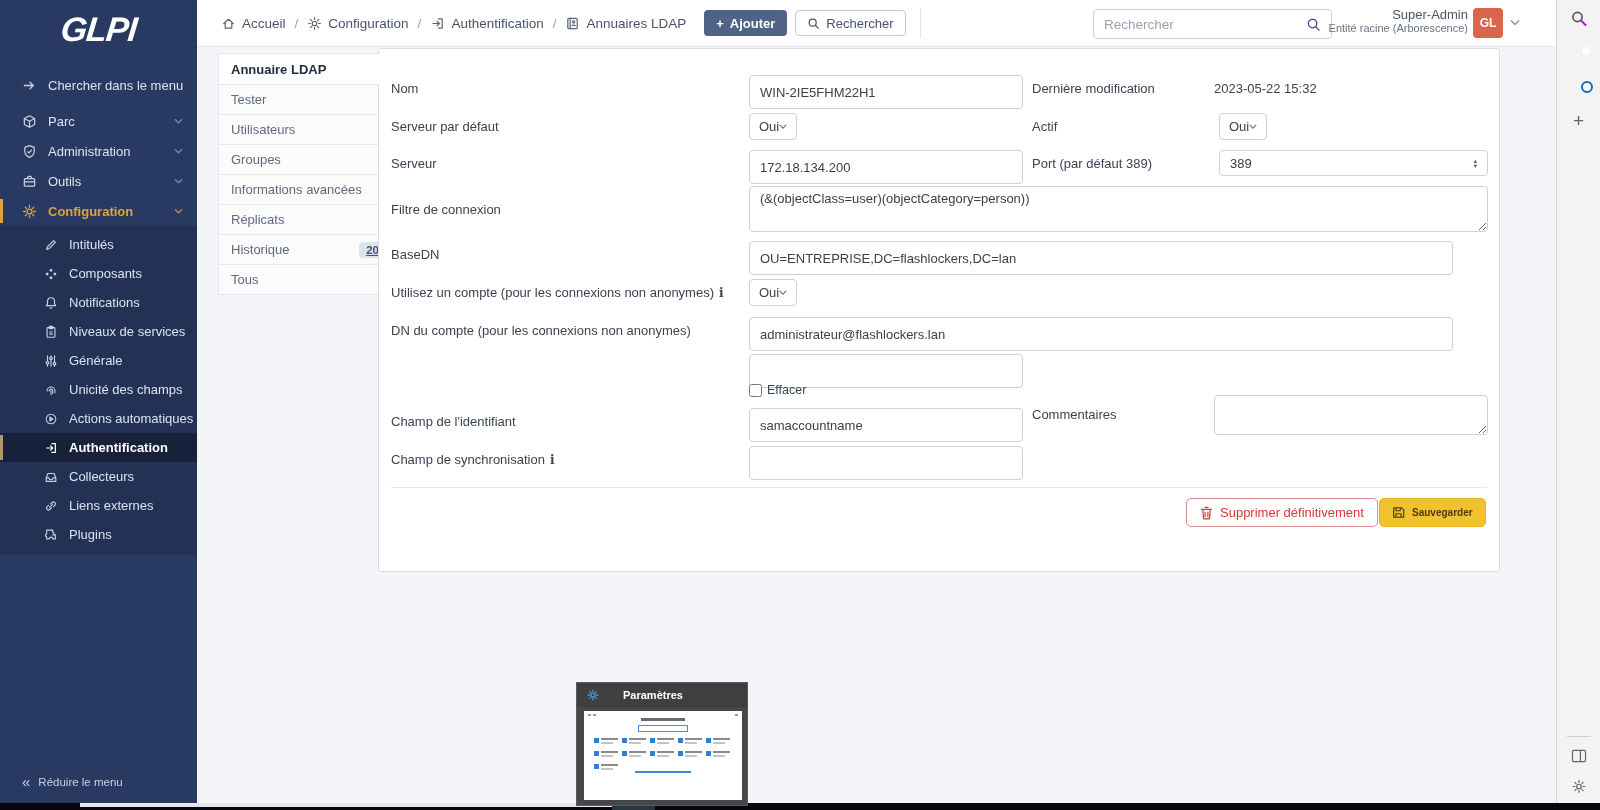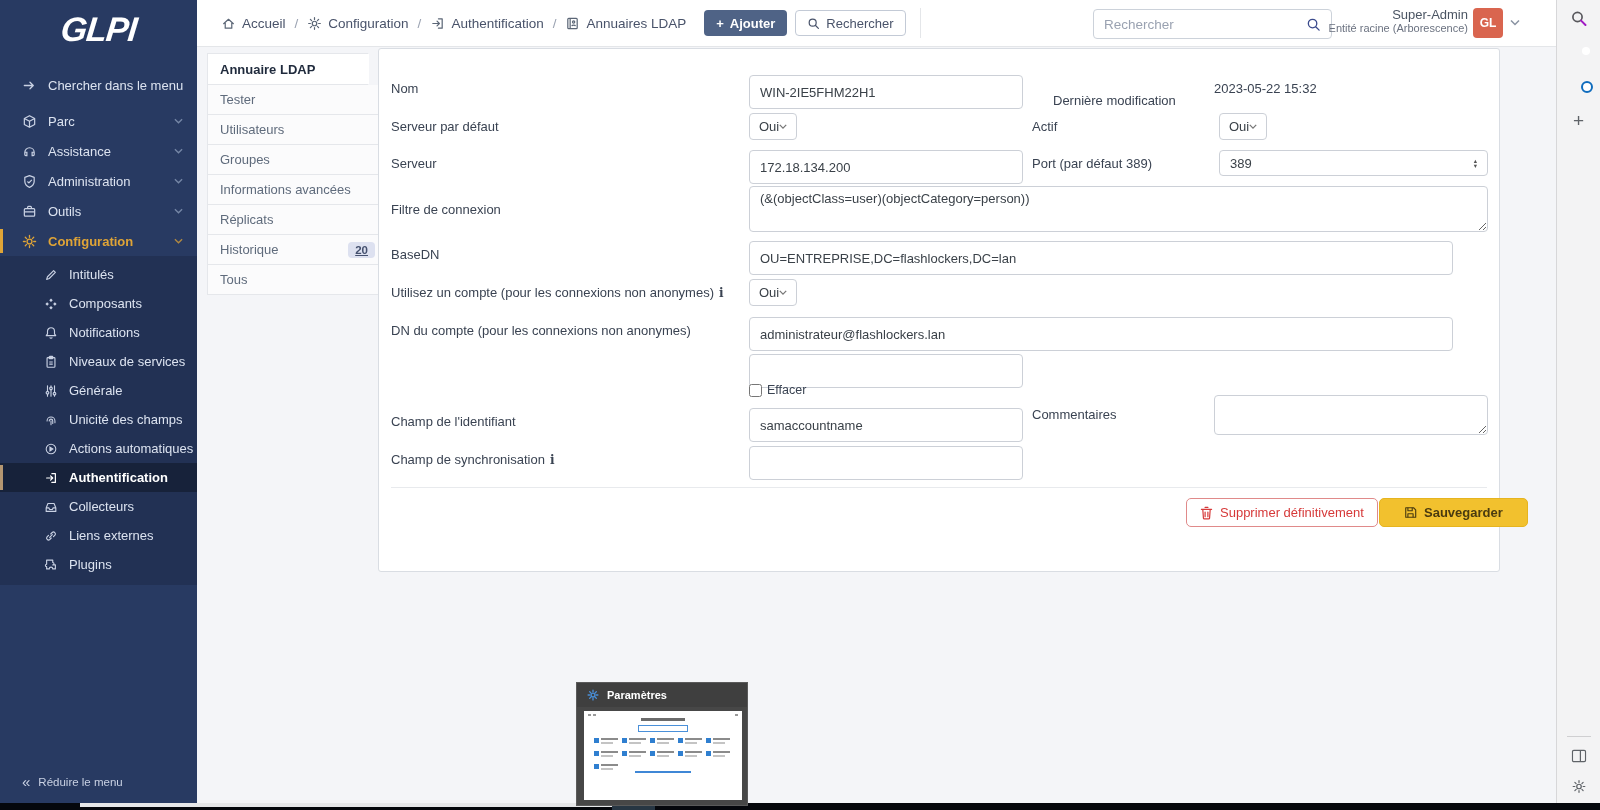--- a/index.html
+++ b/index.html
@@ -52,45 +52,45 @@
   .avatar { position:absolute; right:53px; top:8px; width:30px; height:30px; border-radius:4px; background:#d9654f; color:#fff; font-size:12px; font-weight:bold; display:flex; align-items:center; justify-content:center; cursor:pointer; }
   .av-chev { position:absolute; right:36px; top:19px; }
 
   
   .list-btn { position:absolute; left:33px; top:70px; width:22px; height:19px; border:1px solid #a9c4e2; border-radius:3px; background:#eef2f8; display:flex; align-items:center; justify-content:center; cursor:pointer; }
   .chip { position:absolute; left:183px; top:66px; height:27px; background:#e6e8ed; border-radius:4px; display:flex; align-items:center; gap:7px; padding:0 12px; font-size:13px; color:#49536a; }
   .btn-actions { position:absolute; left:1091px; top:66px; width:97px; height:28px; background:#fff; border:1px solid #b9c3d2; border-radius:5px; font-size:13px; color:#49536a; display:flex; align-items:center; justify-content:center; gap:7px; cursor:pointer; }
   .pager { position:absolute; left:1203px; top:73px; font-size:13px; color:#333; }
 
   
-  .tabs { position:absolute; left:10px; top:53px; width:181px; }
+  .tabs { position:absolute; left:21px; top:53px; width:181px; }
   .tab { height:30px; background:#fbfbfc; border:1px solid #e5e7eb; border-top:none; display:flex; align-items:center; padding:0 12px; font-size:13px; color:#5f6b7c; cursor:pointer; }
   .tab:first-child { border-top:1px solid #e5e7eb; }
   .tab.active { background:#fff; color:#1f2a3c; font-weight:bold; height:32px; border-right:1px solid #fff; width:162px; position:relative; z-index:3; }
   .tab .badge { margin-left:auto; background:#dde1f0; color:#44506e; font-size:11.5px; font-weight:bold; border-radius:4px; padding:2px 7px;text-decoration:underline; }
 
   
   .card { position:absolute; left:181px; top:48px; width:1122px; height:524px; background:#fff; border:1px solid #d9dde3; border-radius:3px; z-index:2; }
   .flabel { position:absolute; font-size:13px; color:#3a4352; white-space:nowrap; }
   .ftext  { position:absolute; font-size:13px; color:#3a4352; }
   .tinput { position:absolute; height:27px; border:1px solid #ccd0d7; border-radius:4px; background:#fff; font-size:13px; color:#3a4148; padding:16px 10px; font-family:"Liberation Sans",sans-serif; outline:none; }
   .tarea  { position:absolute; border:1px solid #ccd0d7; border-radius:4px; background:#fff; font-size:13px; color:#3a4148; padding:4px 10px; font-family:"Liberation Sans",sans-serif; outline:none; resize:vertical; }
   .selbox { position:absolute; height:27px; border:1px solid #ccd0d7; border-radius:4px; background:#fff; font-size:13px; color:#3a4148; display:flex; align-items:center; padding:0 9px; cursor:pointer; }
   .numbox { position:absolute; height:26px; border:1px solid #ccd0d7; border-radius:4px; background:#fff; font-size:13px; color:#3a4148; display:flex; align-items:center; padding:0 10px; }
   .spin { margin-left:auto; display:flex; flex-direction:column; font-size:6.5px; line-height:5px; color:#555; cursor:pointer; }
   .chkrow { position:absolute; display:flex; align-items:center; gap:5px; font-size:12.5px; color:#3a4352; }
   .chkrow input { width:13px; height:13px; }
   .info-i { font-family:"DejaVu Serif",serif; font-weight:bold; font-size:12px; margin-left:5px; }
   .form-div { position:absolute; left:12px; right:12px; top:438px; height:1px; background:#e8eaed; }
   .btn-del { position:absolute; left:807px; top:449px; height:29px; padding:0 13px; background:#fff; border:1px solid #e08a8a; color:#d63939; border-radius:5px; font-size:13px; display:flex; align-items:center; gap:7px; cursor:pointer; }
-  .btn-save { position:absolute; left:1000px; top:449px; height:29px; padding:0 24px; background:#f2c12e; border:1px solid #e6b41f; color:#4a3b10; border-radius:5px; font-size:13px; font-weight:bold; display:flex; align-items:center; gap:7px; cursor:pointer; }
+  .btn-save { position:absolute; left:1000px; top:449px; height:29px; padding:0 12px; background:#f2c12e; border:1px solid #e6b41f; color:#4a3b10; border-radius:5px; font-size:10px; font-weight:bold; display:flex; align-items:center; gap:7px; cursor:pointer; }
 
   
   .miniwin { position:absolute; left:576px; top:682px; width:172px; height:124px; background:#474747; border:1px solid #5a5a5a; z-index:5; }
-  .miniwin-title { height:24px; display:flex; align-items:center; gap:8px; padding:0 9px; background:#3f3f3f; }
+  .miniwin-title { height:24px; display:flex; align-items:center; gap:24px; padding:0 9px; background:#3f3f3f; }
   .miniwin-title .wtitle { color:#fff; font-size:11px; font-weight:bold; }
   .mini-gear { width:13px; height:13px; border-radius:3px; display:flex; align-items:center; justify-content:center; }
   .thumb { position:absolute; left:7px; top:28px; width:158px; height:89px; background:#fff; overflow:hidden; }
   .t-title { position:absolute; left:57px; top:7px; width:44px; height:3px; background:#6b6b6b; }
   .t-search { position:absolute; left:54px; top:14px; width:50px; height:7px; border:1px solid #4a90d9; background:#fff; }
   .t-grid { position:absolute; left:10px; top:27px; width:140px; display:flex; flex-wrap:wrap; gap:4px 4px; }
   .t-tile { width:24px; height:9px; display:flex; gap:2px; }
   .t-tile .ti { width:5px; height:5px; background:#2f7fd0; }
   .t-tile .tl { flex:1; }
   .t-tile .tl i { display:block; height:2px; background:#8b8b8b; margin-bottom:1.5px; }
@@ -128,33 +128,20 @@
       </span>
     <span class="lbl">Parc</span>
     <span class="chev">
         <svg width="9" height="6" viewBox="0 0 10 6" fill="none" stroke="#8fa0bd" stroke-width="1.5">
           <path d="M1 1l4 4 4-4"></path>
         </svg>
       </span>
   </div>
   <div class="side-row">
     <span>
-        <svg width="15" height="15" viewBox="0 0 16 16" fill="none" stroke="#c9d1e3" stroke-width="1.3" stroke-linecap="round">
-          <path d="M3 9a5 5 0 0 1 10 0M3 9v2.3a1 1 0 0 0 1 1h1.2V8.8H3M13 9v2.3a1 1 0 0 1-1 1h-1.2V8.8H13"></path>
-        </svg>
-      </span>
-    <span class="lbl">Assistance</span>
-    <span class="chev">
-        <svg width="9" height="6" viewBox="0 0 10 6" fill="none" stroke="#8fa0bd" stroke-width="1.5">
-          <path d="M1 1l4 4 4-4"></path>
-        </svg>
-      </span>
-  </div>
-  <div class="side-row">
-    <span>
         <svg width="15" height="15" viewBox="0 0 16 16" fill="none" stroke="#c9d1e3" stroke-width="1.3" stroke-linejoin="round">
           <path d="M8 1.8l5 1.8v4c0 3.2-2 5.4-5 6.6-3-1.2-5-3.4-5-6.6v-4z"></path>
           <path d="M5.8 8l1.5 1.5 3.2-3.2"></path>
         </svg>
       </span>
     <span class="lbl">Administration</span>
     <span class="chev">
         <svg width="9" height="6" viewBox="0 0 10 6" fill="none" stroke="#8fa0bd" stroke-width="1.5">
           <path d="M1 1l4 4 4-4"></path>
         </svg>
@@ -427,21 +414,21 @@
       </div>
     <div class="tab">
         <span>Tous</span>
       </div>
   </div>
 
   <div class="card">
 
     <div class="flabel" style="left:12px; top:32px;">Nom</div>
     <input class="tinput" style="left: 370px; top: 26px; width: 274px;" value="WIN-2IE5FHM22H1">
-    <div class="flabel" style="left:653px; top:44px;margin-left:21px;">Dernière modification</div>
+    <div class="flabel" style="left:653px; top:32px;">Dernière modification</div>
     <div class="ftext" style="left:835px; top:32px;">2023-05-22 15:32</div>
 
     <div class="flabel" style="left:12px; top:70px;">Serveur par défaut</div>
     <div class="selbox" style="left:370px; top:64px;">
       <span>Oui</span>
       <svg width="8" height="5" viewBox="0 0 10 6" fill="none" stroke="#777" stroke-width="1.6">
           <path d="M1 1l4 4 4-4"></path>
         </svg>
     </div>
     <div class="flabel" style="left:653px; top:70px;">Actif</div>

